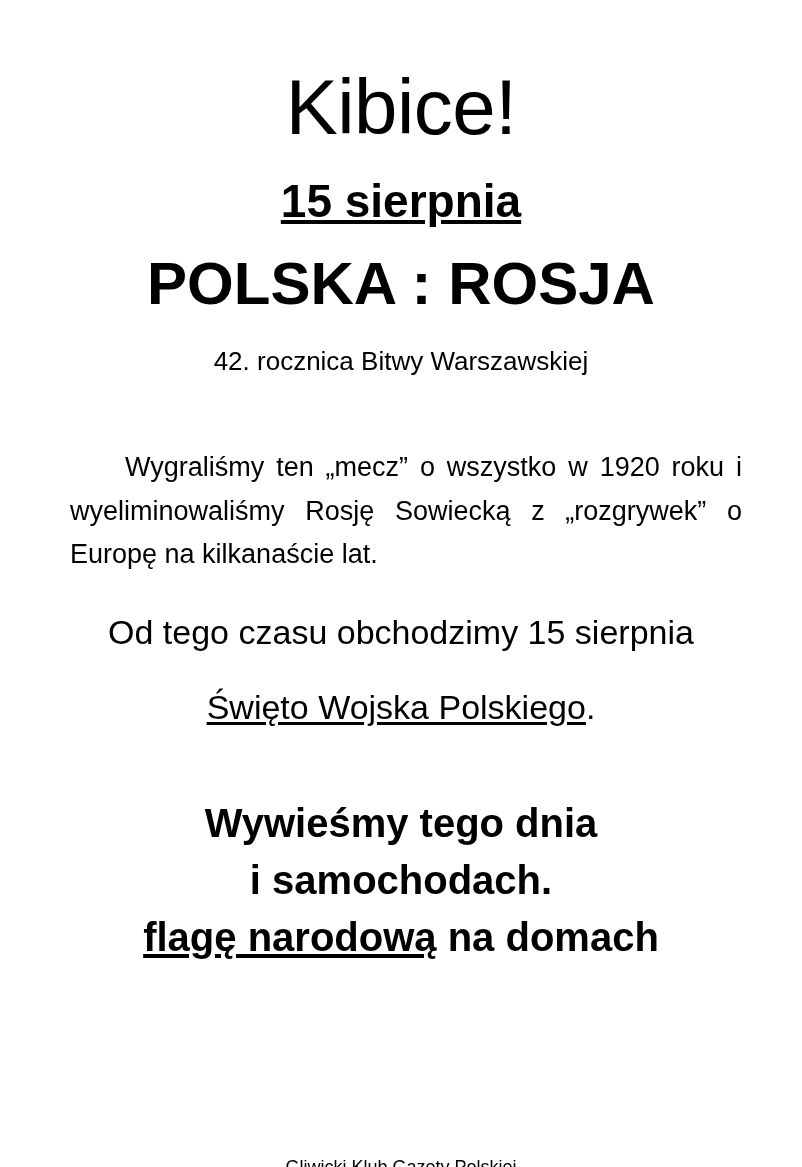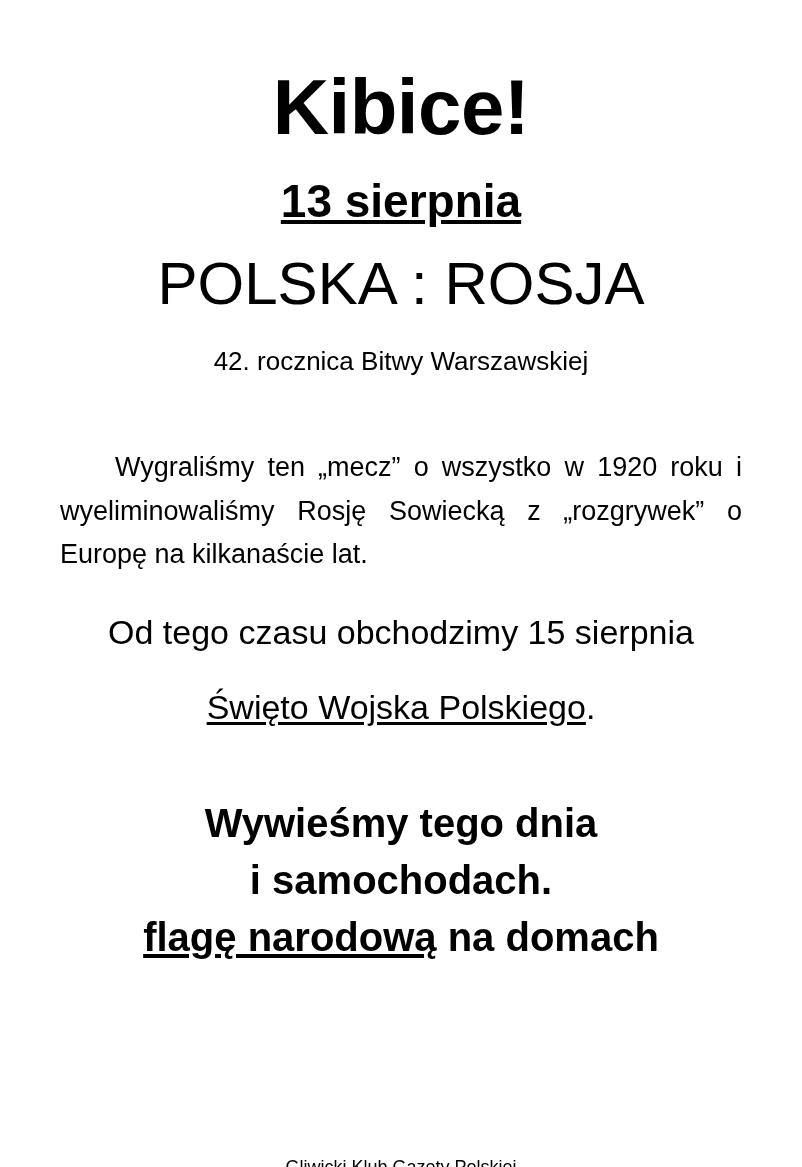--- a/index.html
+++ b/index.html
@@ -16,40 +16,40 @@
   }
   .page {
     position: relative;
     width: 802px;
     height: 1167px;
     box-sizing: border-box;
     padding: 0 40px;
   }
   .title {
     text-align: center;
-    font-weight: bold;
+    font-weight: normal;
     font-size: 78px;
     line-height: 1.0;
     margin-top: 68px;
     letter-spacing: -0.5px;
   }
   .subtitle-date {
     text-align: center;
     font-weight: bold;
     font-size: 46px;
     line-height: 1.0;
     margin-top: 32px;
   }
   .subtitle-date span {
     text-decoration: underline;
     text-underline-offset: 3px;
   }
   .match {
     text-align: center;
-    font-weight: normal;
+    font-weight: bold;
     font-size: 60px;
     line-height: 1.0;
     margin-top: 30px;
   }
   .anniversary {
     text-align: center;
     font-size: 26px;
     line-height: 1.0;
     margin-top: 34px;
     font-weight: normal;
@@ -58,20 +58,21 @@
     margin-top: 72px;
     font-size: 27px;
     line-height: 1.62;
     text-align: justify;
     text-align-last: left;
     padding: 0 20px;
   }
   .body-block .indent {
     display: block;
     text-indent: 55px;
+    margin-left: 10px;
   }
   .centered-line {
     text-align: center;
     font-size: 34px;
     line-height: 1.62;
     margin-top: 28px;
     padding: 0 20px;
   }
   .centered-line.second {
     margin-top: 20px;
@@ -98,21 +99,21 @@
   }
 </style>
 </head>
 <body>
 
 <div class="page">
 
   <div class="title">Kibice!</div>
 
   <div class="subtitle-date">
-    <span>13 sierpnia</span>
+    <span>15 sierpnia</span>
   </div>
 
   <div class="match">POLSKA : ROSJA</div>
 
   <div class="anniversary">42. rocznica Bitwy Warszawskiej</div>
 
   <div class="body-block">
     <span class="indent">Wygraliśmy ten „mecz” o wszystko w 1920 roku i wyeliminowaliśmy Rosję Sowiecką z „rozgrywek” o Europę na kilkanaście lat.</span>
   </div>
 

